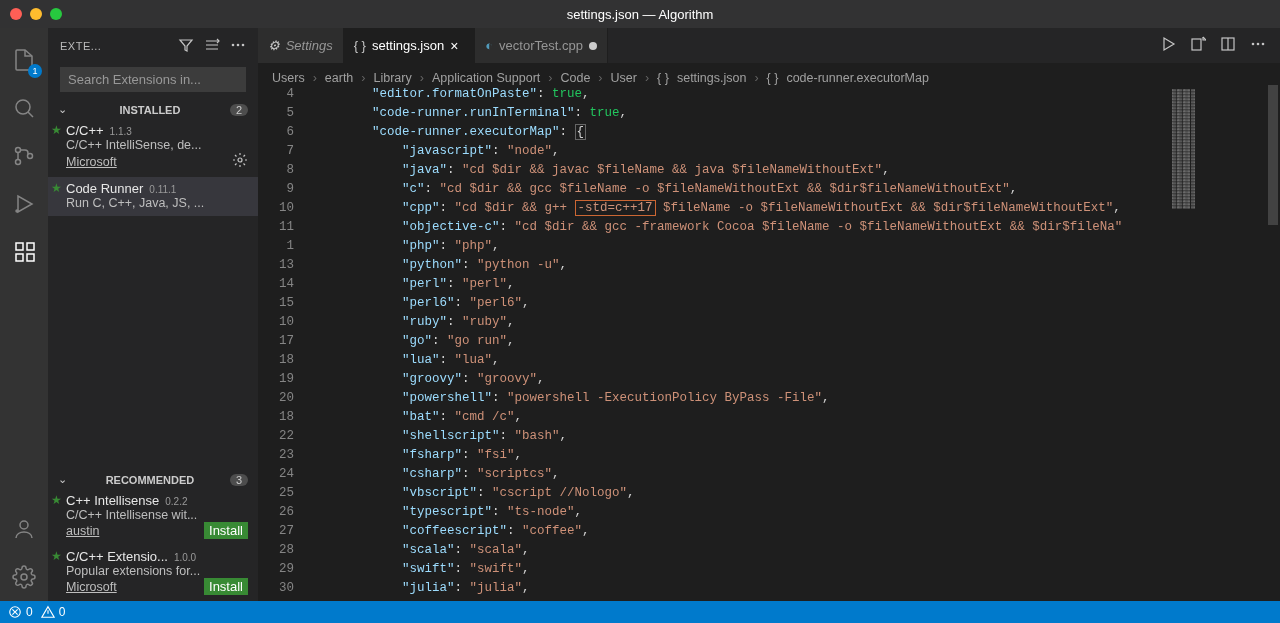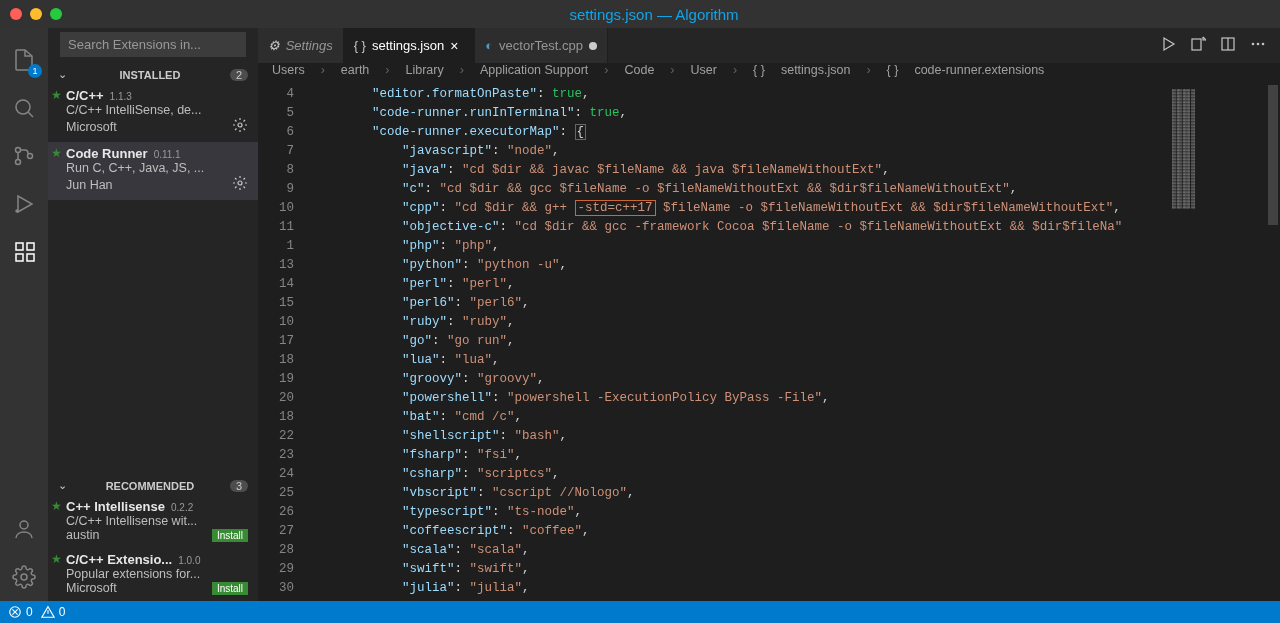--- a/index.html
+++ b/index.html
@@ -3,21 +3,21 @@
 <meta charset="utf-8">
 <style>
 * { margin: 0; padding: 0; box-sizing: border-box; }
 body { font-family: -apple-system, "SF Pro", "Segoe UI", sans-serif; background: #1e1e1e; color: #cccccc; width: 1280px; height: 623px; overflow: hidden; font-size: 13px; }
 .titlebar { height: 28px; background: #323233; display: flex; align-items: center; padding: 0 10px; position: relative; }
 .traffic-lights { display: flex; gap: 8px; }
 .traffic-light { width: 12px; height: 12px; border-radius: 50%; }
 .tl-red { background: #ff5f56; }
 .tl-yellow { background: #ffbd2e; }
 .tl-green { background: #27c93f; }
-.title { position: absolute; left: 50%; transform: translateX(-50%); color: #0ea5e9; font-size: 15px; margin-left: 14px; }
+.title { position: absolute; left: 50%; transform: translateX(-50%); color: #ffffff; font-size: 13px; }
 .main { display: flex; height: 573px; }
 .activity-bar { width: 48px; background: #333333; display: flex; flex-direction: column; align-items: center; padding-top: 8px; justify-content: space-between; }
 .activity-top, .activity-bottom { display: flex; flex-direction: column; align-items: center; }
 .activity-icon { width: 48px; height: 48px; display: flex; align-items: center; justify-content: center; color: #858585; cursor: pointer; position: relative; }
 .activity-icon.active { color: #ffffff; border-left: 2px solid transparent; }
 .activity-icon svg { width: 24px; height: 24px; }
 .badge { position: absolute; bottom: 6px; right: 6px; background: #007acc; color: #fff; border-radius: 10px; font-size: 9px; min-width: 14px; height: 14px; display:flex; align-items:center; justify-content:center; padding:0 3px; }
 .sidebar { width: 210px; background: #252526; display: flex; flex-direction: column; }
 .sidebar-header { height: 35px; display: flex; align-items: center; padding: 0 12px; gap: 10px; color: #bbbbbb; font-size: 11px; }
 .sidebar-title { flex: 1; letter-spacing: 0.5px; overflow: hidden; text-overflow: ellipsis; white-space: nowrap; }
@@ -25,39 +25,39 @@
 .search-box { margin: 4px 12px 8px; }
 .search-input { width: 100%; background: #3c3c3c; border: none; color: #cccccc; padding: 5px 8px; font-size: 13px; outline: none; }
 .search-input::placeholder { color: #989898; }
 .section-header { display: flex; align-items: center; padding: 3px 10px; font-size: 11px; color: #cccccc; cursor: pointer; gap:4px; }
 .section-header .chev { width:12px; }
 .section-header .label { flex:1; font-weight:600;text-align:center; }
 .count-badge { background:#4d4d4d; color:#ccc; border-radius:10px; padding:0 6px; font-size:11px; }
 .ext-item { padding: 4px 10px 6px 18px; cursor: pointer; position:relative; }
 .ext-item.selected { background:#37373d; }
 .ext-title-row { display:flex; align-items: baseline; gap:6px; }
-.ext-name { color:#e7e7e7; font-size:13px; font-weight:700; }
+.ext-name { color:#e7e7e7; font-size:13px; font-weight:400; }
 .ext-ver { color:#9a9a9a; font-size:10px; }
 .ext-desc { color:#bebebe; font-size:12.5px; white-space:nowrap; overflow:hidden; text-overflow:ellipsis; }
 .ext-pub-row { display:flex; align-items:center; justify-content:space-between;}
-.ext-pub { color:#bebebe; font-size:12.5px; }
+.ext-pub { color:#bebebe; font-size:12.5px;text-decoration:underline; }
 .gear-sm svg { width:16px; height:16px; color:#c5c5c5; }
-.install-btn { background:#388a34; color:#fff; font-size:10px; padding:1px 5px; border:none; cursor:pointer; }
+.install-btn { background:#388a34; color:#fff; font-size:13px; padding:1px 5px; border:none; cursor:pointer; }
 .star { position:absolute; left:3px; top:4px; color:#388a34; font-size:12px;}
 .editor-area { flex:1; display:flex; flex-direction:column; background:#1e1e1e; min-width:0; }
 .tab-bar { height:35px; background:#252526; display:flex; align-items:stretch; }
 .tab { display:flex; align-items:center; padding:0 10px; gap:6px; color:#969696; font-size:13px; background:#2d2d2d; font-style:normal; border-right:1px solid #1e1e1e; cursor:pointer; }
 .tab.active { background:#1e1e1e; color:#ffffff; }
 .tab.italic { font-style: italic; }
 .tab .ficon { color:#c5c5c5; }
 .tab .close { width:14px; font-size:14px; }
 .tab .dot { width:8px;height:8px;border-radius:50%;background:#cccccc;}
 .tab-actions { margin-left:auto; display:flex; align-items:center; gap:14px; padding-right:14px; color:#c5c5c5;}
 .tab-actions svg{width:16px;height:16px;}
-.breadcrumb { height:22px; display:flex; align-items:flex-start; padding:0 14px; gap:16px; color:#a0a0a0; font-size:12.5px; background:#1e1e1e; }
+.breadcrumb { height:22px; display:flex; align-items:flex-end; padding:0 14px; gap:8px; color:#a0a0a0; font-size:12.5px; background:#1e1e1e; }
 .breadcrumb .sep{ color:#666; }
 .code-area { flex:1; display:flex; overflow:hidden; font-family: Menlo, Monaco, "Courier New", monospace; font-size:12.5px; line-height:19px; position:relative; }
 .gutter { width:54px; text-align:right; color:#858585; padding-right:18px; user-select:none; }
 .code { flex:1; white-space:pre; overflow:hidden; color:#d4d4d4; position:relative;}
 .tok-key{color:#9cdcfe;}
 .tok-str{color:#ce9178;}
 .tok-lit{color:#22c55e;}
 .tok-pun{color:#d4d4d4;}
 .cursor-box{border:1px solid #666; padding:0 1px;}
 .highlight-box{border:1px solid #cc6633; padding:0 2px;}
@@ -133,20 +133,35 @@
       <div class="activity-icon">
         <svg viewBox="0 0 24 24" fill="none" stroke="currentColor" stroke-width="1.5">
             <circle cx="12" cy="12" r="3"></circle>
             <path d="M19.4 15a1.7 1.7 0 0 0 .34 1.87l.06.06a2 2 0 1 1-2.83 2.83l-.06-.06a1.7 1.7 0 0 0-1.87-.34 1.7 1.7 0 0 0-1 1.55V21a2 2 0 1 1-4 0v-.09a1.7 1.7 0 0 0-1-1.55 1.7 1.7 0 0 0-1.87.34l-.06.06a2 2 0 1 1-2.83-2.83l.06-.06a1.7 1.7 0 0 0 .34-1.87 1.7 1.7 0 0 0-1.55-1H3a2 2 0 1 1 0-4h.09a1.7 1.7 0 0 0 1.55-1 1.7 1.7 0 0 0-.34-1.87l-.06-.06a2 2 0 1 1 2.83-2.83l.06.06a1.7 1.7 0 0 0 1.87.34H9a1.7 1.7 0 0 0 1-1.55V3a2 2 0 1 1 4 0v.09a1.7 1.7 0 0 0 1 1.55 1.7 1.7 0 0 0 1.87-.34l.06-.06a2 2 0 1 1 2.83 2.83l-.06.06a1.7 1.7 0 0 0-.34 1.87V9a1.7 1.7 0 0 0 1.55 1H21a2 2 0 1 1 0 4h-.09a1.7 1.7 0 0 0-1.55 1z"></path>
           </svg>
       </div>
     </div>
   </div>
 
   <div class="sidebar">
+    <div class="sidebar-header">
+      <span class="sidebar-title">EXTE...</span>
+      <span><svg viewBox="0 0 16 16" fill="none" stroke="currentColor" stroke-width="1.2">
+            <path d="M2 3h12l-5 6v5l-2-1v-4z"></path>
+          </svg></span>
+      <span><svg viewBox="0 0 16 16" fill="none" stroke="currentColor" stroke-width="1.2">
+            <path d="M2 4h12M2 8h12M2 12h12"></path>
+            <path d="M13 2l2 2-2 2"></path>
+          </svg></span>
+      <span><svg viewBox="0 0 16 16" fill="currentColor">
+            <circle cx="3" cy="8" r="1.3"></circle>
+            <circle cx="8" cy="8" r="1.3"></circle>
+            <circle cx="13" cy="8" r="1.3"></circle>
+          </svg></span>
+    </div>
     <div class="search-box">
       <input class="search-input" placeholder="Search Extensions in..." style="">
     </div>
     <div class="section-header">
       <span class="chev">⌄</span>
       <span class="label">INSTALLED</span>
       <span class="count-badge">2</span>
     </div>
     <div id="installed-list">
     <div class="ext-item ">
@@ -164,27 +179,20 @@
               </svg></span>
           </div>
     </div>
     <div class="ext-item selected">
       <span class="star">★</span>
       <div class="ext-title-row">
             <span class="ext-name">Code Runner</span>
             <span class="ext-ver">0.11.1</span>
           </div>
       <div class="ext-desc">Run C, C++, Java, JS, ...</div>
-      <div class="ext-pub-row">
-            <span class="ext-pub">Jun Han</span>
-      <span class="gear-sm"><svg viewBox="0 0 16 16" fill="none" stroke="currentColor" stroke-width="1.2">
-                <circle cx="8" cy="8" r="2"></circle>
-                <path d="M8 1v2M8 13v2M1 8h2M13 8h2M3 3l1.5 1.5M11.5 11.5L13 13M13 3l-1.5 1.5M4.5 11.5L3 13"></path>
-              </svg></span>
-          </div>
     </div>
       </div>
     <div class="spacer"></div>
     <div class="section-header">
       <span class="chev">⌄</span>
       <span class="label">RECOMMENDED</span>
       <span class="count-badge">3</span>
     </div>
     <div id="recommended-list">
     <div class="ext-item ">
@@ -260,21 +268,21 @@
         <span>Application Support</span> 
         <span class="sep">›</span>
         <span>Code</span> 
         <span class="sep">›</span>
         <span>User</span> 
         <span class="sep">›</span>
         <span class="bicon">{ } </span>
         <span>settings.json</span> 
         <span class="sep">›</span>
         <span class="bicon">{ } </span>
-        <span>code-runner.extensions</span>
+        <span>code-runner.executorMap</span>
       </div>
     <div class="code-area">
       <div class="gutter" id="gutter">
           <div>4</div>
           <div>5</div>
           <div>6</div>
           <div>7</div>
           <div>8</div>
           <div>9</div>
           <div>10</div>

